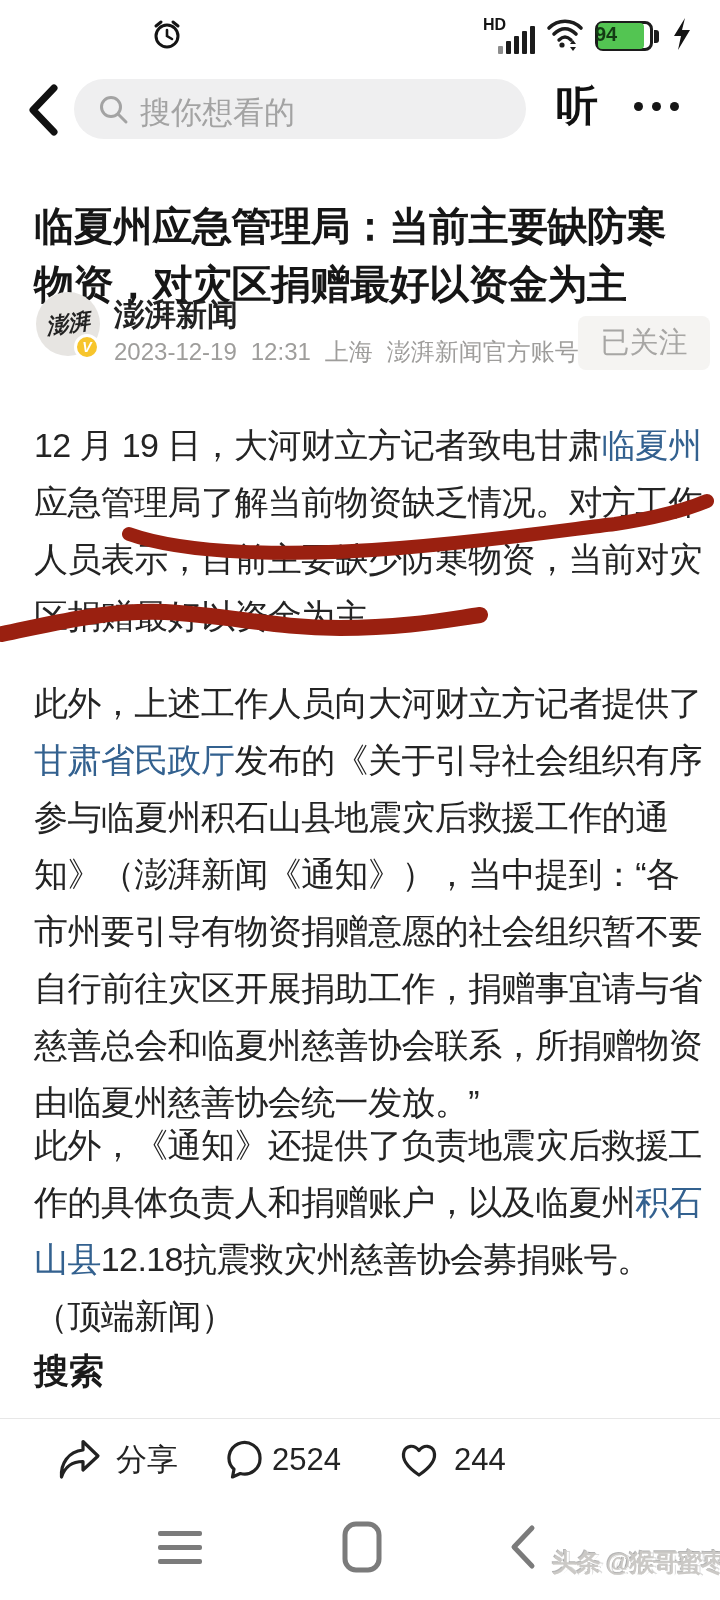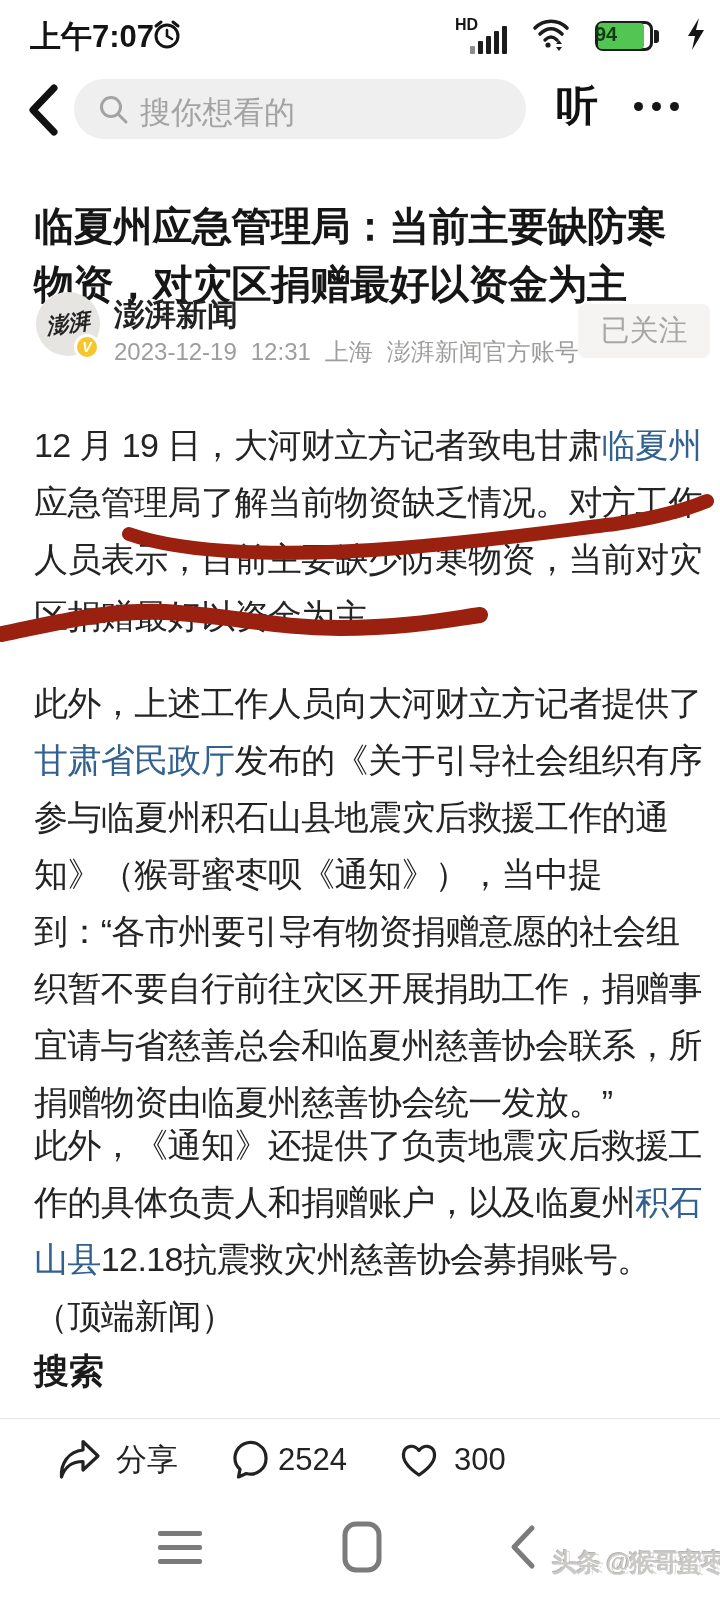--- a/index.html
+++ b/index.html
@@ -2,21 +2,21 @@
 <html><head>
 <meta charset="utf-8">
 <style>
   html,body{margin:0;padding:0;background:#e9e9e9;}
   .page{position:relative;width:720px;height:1600px;background:#ffffff;overflow:hidden;
         font-family:"Liberation Sans","DejaVu Sans",sans-serif;color:#222;}
   
   .statusbar{position:absolute;left:0;top:10px;width:720px;height:48px;}
   .time{position:absolute;left:30px;top:6px;font-size:31px;font-weight:600;color:#141414;letter-spacing:0;}
   .alarm{position:absolute;left:152px;top:9px;}
-  .sb-right{position:absolute;right:14px;top:4px;display:flex;align-items:center;gap:25px;height:44px;}
+  .sb-right{position:absolute;right:28px;top:4px;display:flex;align-items:center;gap:11px;height:44px;}
   .hdwrap{position:relative;width:52px;height:40px;}
   .hdtxt{position:absolute;left:0;top:0;font-size:16px;font-weight:700;color:#141414;}
   .hdbars{position:absolute;right:0;bottom:2px;display:flex;align-items:flex-end;gap:3px;}
   .hdbars i{display:block;width:5px;background:#1c1c1c;border-radius:1px;}
   .hdbars i.b1{height:8px;background:#8d8d8d;}
   .hdbars i.b2{height:13px;}.hdbars i.b3{height:18px;}.hdbars i.b4{height:23px;}.hdbars i.b5{height:28px;}
   .battery{position:relative;width:66px;height:32px;}
   .batt-body{position:absolute;left:0;top:1px;width:58px;height:30px;border:3px solid #1c1c1c;border-radius:8px;box-sizing:border-box;}
   .batt-fill{position:absolute;left:3px;top:3px;bottom:3px;width:46px;background:#53c552;border-radius:4px;}
   .batt-num{position:absolute;left:0;top:3px;width:58px;text-align:left;font-size:20px;font-weight:700;color:#143c14;}
@@ -37,51 +37,50 @@
   .avatar{position:absolute;left:36px;top:0;width:64px;height:64px;border-radius:50%;background:#e7e5e2;
           display:flex;align-items:center;justify-content:center;}
   .avatar span{font-family:"DejaVu Serif","Liberation Serif",serif;font-style:italic;font-weight:700;
           font-size:22px;color:#222;transform:rotate(-8deg);}
   .vbadge{position:absolute;left:74px;top:42px;width:26px;height:26px;border-radius:50%;background:#f7c52c;
           border:3px solid #fff;box-sizing:border-box;display:flex;align-items:center;justify-content:center;
           font-size:14px;font-weight:700;font-style:italic;color:#fff;}
   .aname{position:absolute;left:114px;top:2px;font-size:31px;font-weight:600;color:#222;}
   .ameta{position:absolute;left:114px;top:44px;font-size:24px;color:#9e9d9b;letter-spacing:0;}
   .ameta span{margin-right:14px;}
-  .followbtn{position:absolute;left:578px;top:12px;width:132px;height:54px;background:#f5f4f2;border-radius:8px;
+  .followbtn{position:absolute;left:578px;top:24px;width:132px;height:54px;background:#f5f4f2;border-radius:8px;
           display:flex;align-items:center;justify-content:center;font-size:29px;color:#a7a6a4;}
   .para{position:absolute;left:34px;width:676px;font-size:34px;line-height:57px;color:#242424;letter-spacing:-0.6px;}
   .p1{top:383px;} .p2{top:641px;} .p3{top:1083px;}
   .link{color:#33618f;}
   .sectionhdr{position:absolute;left:34px;top:1348px;font-size:35px;font-weight:700;color:#1a1a1a;}
   
   .annosvg{position:absolute;left:0;top:0;width:720px;height:1600px;pointer-events:none;z-index:6;}
   
   .divider{position:absolute;left:0;top:1418px;width:720px;height:1px;background:#e7e7e7;}
   .actionbar{position:absolute;left:0;top:1430px;width:668px;height:60px;}
   .agroup{position:absolute;top:0;height:60px;display:flex;align-items:center;gap:14px;}
-  .g-share{left:56px;} .g-comment{left:230px;gap:6px;} .g-like{left:398px;} .g-star{left:568px;}
+  .g-share{left:56px;} .g-comment{left:224px;gap:6px;} .g-like{left:398px;} .g-star{left:568px;}
   .acount{font-size:31px;color:#232323;}
   
   .navbar{position:absolute;left:0;top:1505px;width:720px;height:95px;background:#fff;}
   .navmenu{position:absolute;left:158px;top:26px;width:44px;}
   .navmenu i{display:block;height:5px;background:#7b7b7b;border-radius:2px;margin-bottom:9px;}
   .navhome{position:absolute;left:342px;top:16px;}
   .navback{position:absolute;left:508px;top:18px;}
   .watermark{position:absolute;left:552px;top:1546px;width:168px;font-size:25px;font-weight:700;color:#cbc9c6;
      letter-spacing:-1px;white-space:nowrap;filter:blur(0.5px);
      text-shadow:2px 2px 0 #ffffff,-1px -1px 0 rgba(120,120,120,0.55),3px 1px 0 rgba(150,150,150,0.35);}
 </style>
 </head>
 <body>
 
 <div class="page">
 
   <div class="statusbar">
-    <div class="time">上午7:07</div>
     <div class="alarm">
       <svg width="30" height="32" viewBox="0 0 30 32">
         <circle cx="15" cy="17" r="11" fill="none" stroke="#141414" stroke-width="3"></circle>
         <path d="M15 11 V17 L20 20" fill="none" stroke="#141414" stroke-width="2.6" stroke-linecap="round"></path>
         <path d="M4 7 L9 3 M26 7 L21 3" fill="none" stroke="#141414" stroke-width="3" stroke-linecap="round"></path>
       </svg>
     </div>
     <div class="sb-right">
       <div class="hdwrap">
         <span class="hdtxt">HD</span>
@@ -148,21 +147,21 @@
     </div>
     <div class="vbadge">V</div>
     <div class="aname">澎湃新闻</div>
     <div class="ameta">
       <span>2023-12-19</span><span>12:31</span><span>上海</span><span>澎湃新闻官方账号</span>
     </div>
     <div class="followbtn">已关注</div>
   </div>
 
   <p class="para p1"><span>12 月 19 日，大河财立方记者致电甘肃</span><span class="link">临夏州</span><span>应急管理局了解当前物资缺乏情况。对方工作人员表示，目前主要缺少防寒物资，当前对灾区捐赠最好以资金为主。</span></p>
-  <p class="para p2"><span>此外，上述工作人员向大河财立方记者提供了</span><span class="link">甘肃省民政厅</span><span>发布的《关于引导社会组织有序参与临夏州积石山县地震灾后救援工作的通知》（猴哥蜜枣呗《通知》），当中提到：“各市州要引导有物资捐赠意愿的社会组织暂不要自行前往灾区开展捐助工作，捐赠事宜请与省慈善总会和临夏州慈善协会联系，所捐赠物资由临夏州慈善协会统一发放。”</span></p>
+  <p class="para p2"><span>此外，上述工作人员向大河财立方记者提供了</span><span class="link">甘肃省民政厅</span><span>发布的《关于引导社会组织有序参与临夏州积石山县地震灾后救援工作的通知》（澎湃新闻《通知》），当中提到：“各市州要引导有物资捐赠意愿的社会组织暂不要自行前往灾区开展捐助工作，捐赠事宜请与省慈善总会和临夏州慈善协会联系，所捐赠物资由临夏州慈善协会统一发放。”</span></p>
   <p class="para p3"><span>此外，《通知》还提供了负责地震灾后救援工作的具体负责人和捐赠账户，以及临夏州</span><span class="link">积石山县</span><span>12.18抗震救灾州慈善协会募捐账号。（顶端新闻）</span></p>
 
   <svg class="annosvg" viewBox="0 0 720 1600">
     <path d="M129 534 C 185 554, 290 557, 400 548 C 500 540, 565 530, 615 524 C 655 518, 688 509, 707 501" fill="none" stroke="#9a2010" stroke-width="14" stroke-linecap="round"></path>
     <path d="M2 634 C 60 622, 105 610, 165 612 C 235 616, 275 628, 340 628 C 405 628, 445 620, 480 615" fill="none" stroke="#9a2010" stroke-width="16" stroke-linecap="round"></path>
   </svg>
 
   <div class="sectionhdr">搜索</div>
 
   <div class="divider"></div>
@@ -176,21 +175,21 @@
     <div class="agroup g-comment">
       <svg width="42" height="42" viewBox="0 0 42 42">
         <path d="M36 19 a15.5 15.5 0 1 0 -26 11.3 L8.5 38 l7.8 -3.5 A15.5 15.5 0 0 0 36 19 Z" fill="none" stroke="#222" stroke-width="3.2" stroke-linejoin="round"></path>
       </svg>
       <span class="acount">2524</span>
     </div>
     <div class="agroup g-like">
       <svg width="42" height="40" viewBox="0 0 42 40">
         <path d="M21 35 C8.5 26.5 3.5 19 6 11.5 C8 5.5 16 4 21 10.5 C26 4 34 5.5 36 11.5 C38.5 19 33.5 26.5 21 35 Z" fill="none" stroke="#222" stroke-width="3.2" stroke-linejoin="round"></path>
       </svg>
-      <span class="acount">300</span>
+      <span class="acount">244</span>
     </div>
   </div>
 
   <div class="navbar">
     <div class="navmenu">
         <i></i>
         <i></i>
         <i></i>
       </div>
     <div class="navhome">

